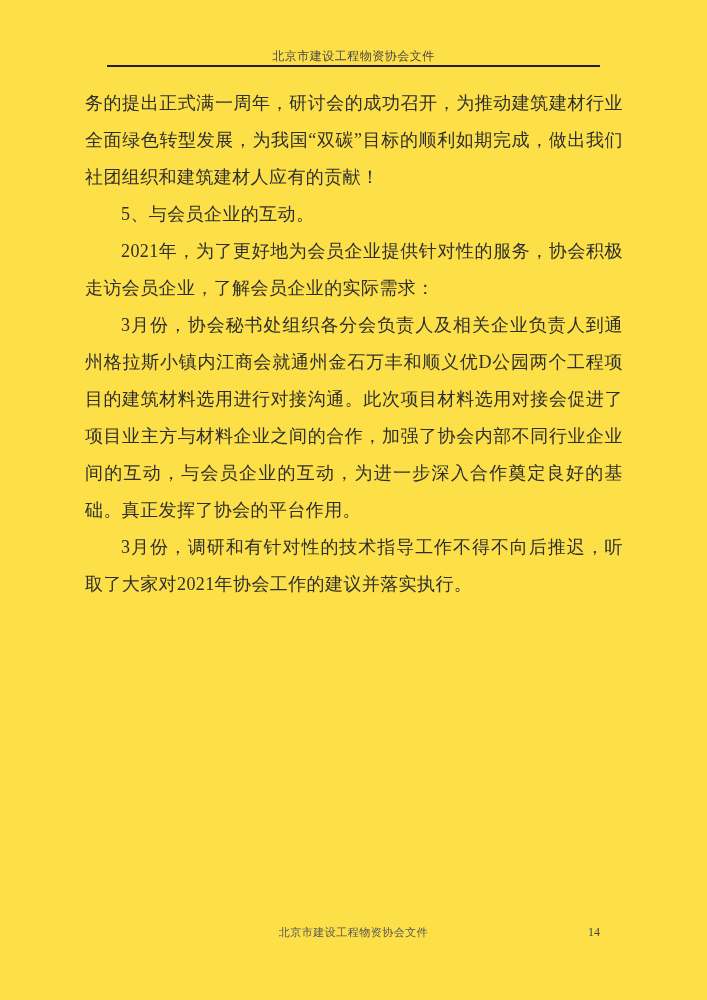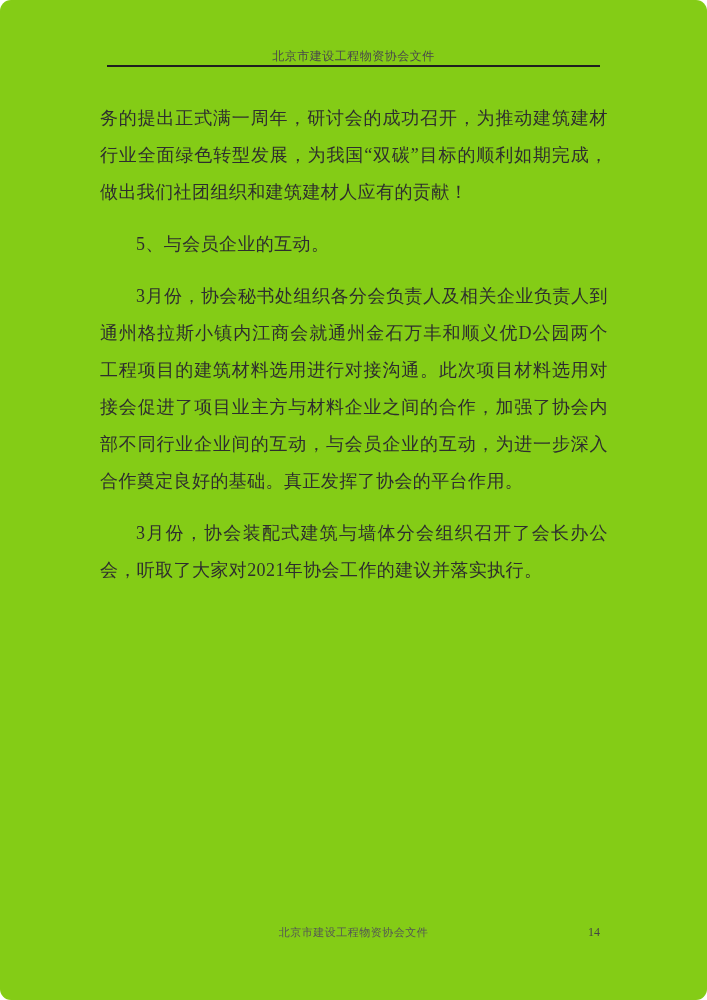--- a/index.html
+++ b/index.html
@@ -4,25 +4,24 @@
 <style>
   html, body {
     margin: 0;
     padding: 0;
     background: #ffffff;
   }
   .page {
     position: relative;
     width: 707px;
     height: 1000px;
-    background: #84cc16;
+    background: #fde047;
     overflow: hidden;
     font-family: "Liberation Serif", "DejaVu Serif", serif;
     color: #2e2e2e;
-    border-radius: 11px;
   }
   
   .doc-header {
     position: absolute;
     top: 46px;
     left: 0;
     width: 100%;
     text-align: center;
   }
   .doc-header .header-text {
@@ -40,21 +39,21 @@
     border-top: 2px solid #1f1f1f;
   }
   
   .doc-body {
     position: absolute;
     top: 85px;
     left: 85px;
     width: 538px;
   }
   .doc-body p {
-    margin: 15px;
+    margin: 0;
     font-size: 18px;
     line-height: 37px;
     text-align: justify;
     text-justify: inter-character;
     letter-spacing: 0.4px;
     color: #2e2e2e;
   }
   .doc-body p.indent {
     text-indent: 2em;
   }
@@ -92,22 +91,23 @@
 <div class="page">
 
   <div class="doc-header">
     <span class="header-text">北京市建设工程物资协会文件</span>
   </div>
   <div class="header-rule"></div>
 
   <div class="doc-body">
     <p>务的提出正式满一周年，研讨会的成功召开，为推动建筑建材行业全面绿色转型发展，为我国“双碳”目标的顺利如期完成，做出我们社团组织和建筑建材人应有的贡献！</p>
     <p class="indent">5、与会员企业的互动。</p>
+    <p class="indent">2021年，为了更好地为会员企业提供针对性的服务，协会积极走访会员企业，了解会员企业的实际需求：</p>
     <p class="indent">3月份，协会秘书处组织各分会负责人及相关企业负责人到通州格拉斯小镇内江商会就通州金石万丰和顺义优D公园两个工程项目的建筑材料选用进行对接沟通。此次项目材料选用对接会促进了项目业主方与材料企业之间的合作，加强了协会内部不同行业企业间的互动，与会员企业的互动，为进一步深入合作奠定良好的基础。真正发挥了协会的平台作用。</p>
-    <p class="indent">3月份，协会装配式建筑与墙体分会组织召开了会长办公会，听取了大家对2021年协会工作的建议并落实执行。</p>
+    <p class="indent">3月份，调研和有针对性的技术指导工作不得不向后推迟，听取了大家对2021年协会工作的建议并落实执行。</p>
   </div>
 
   <div class="doc-footer">
     <span class="footer-text">北京市建设工程物资协会文件</span>
     <span class="page-number">14</span>
   </div>
 
 </div>
 
 </body></html>

